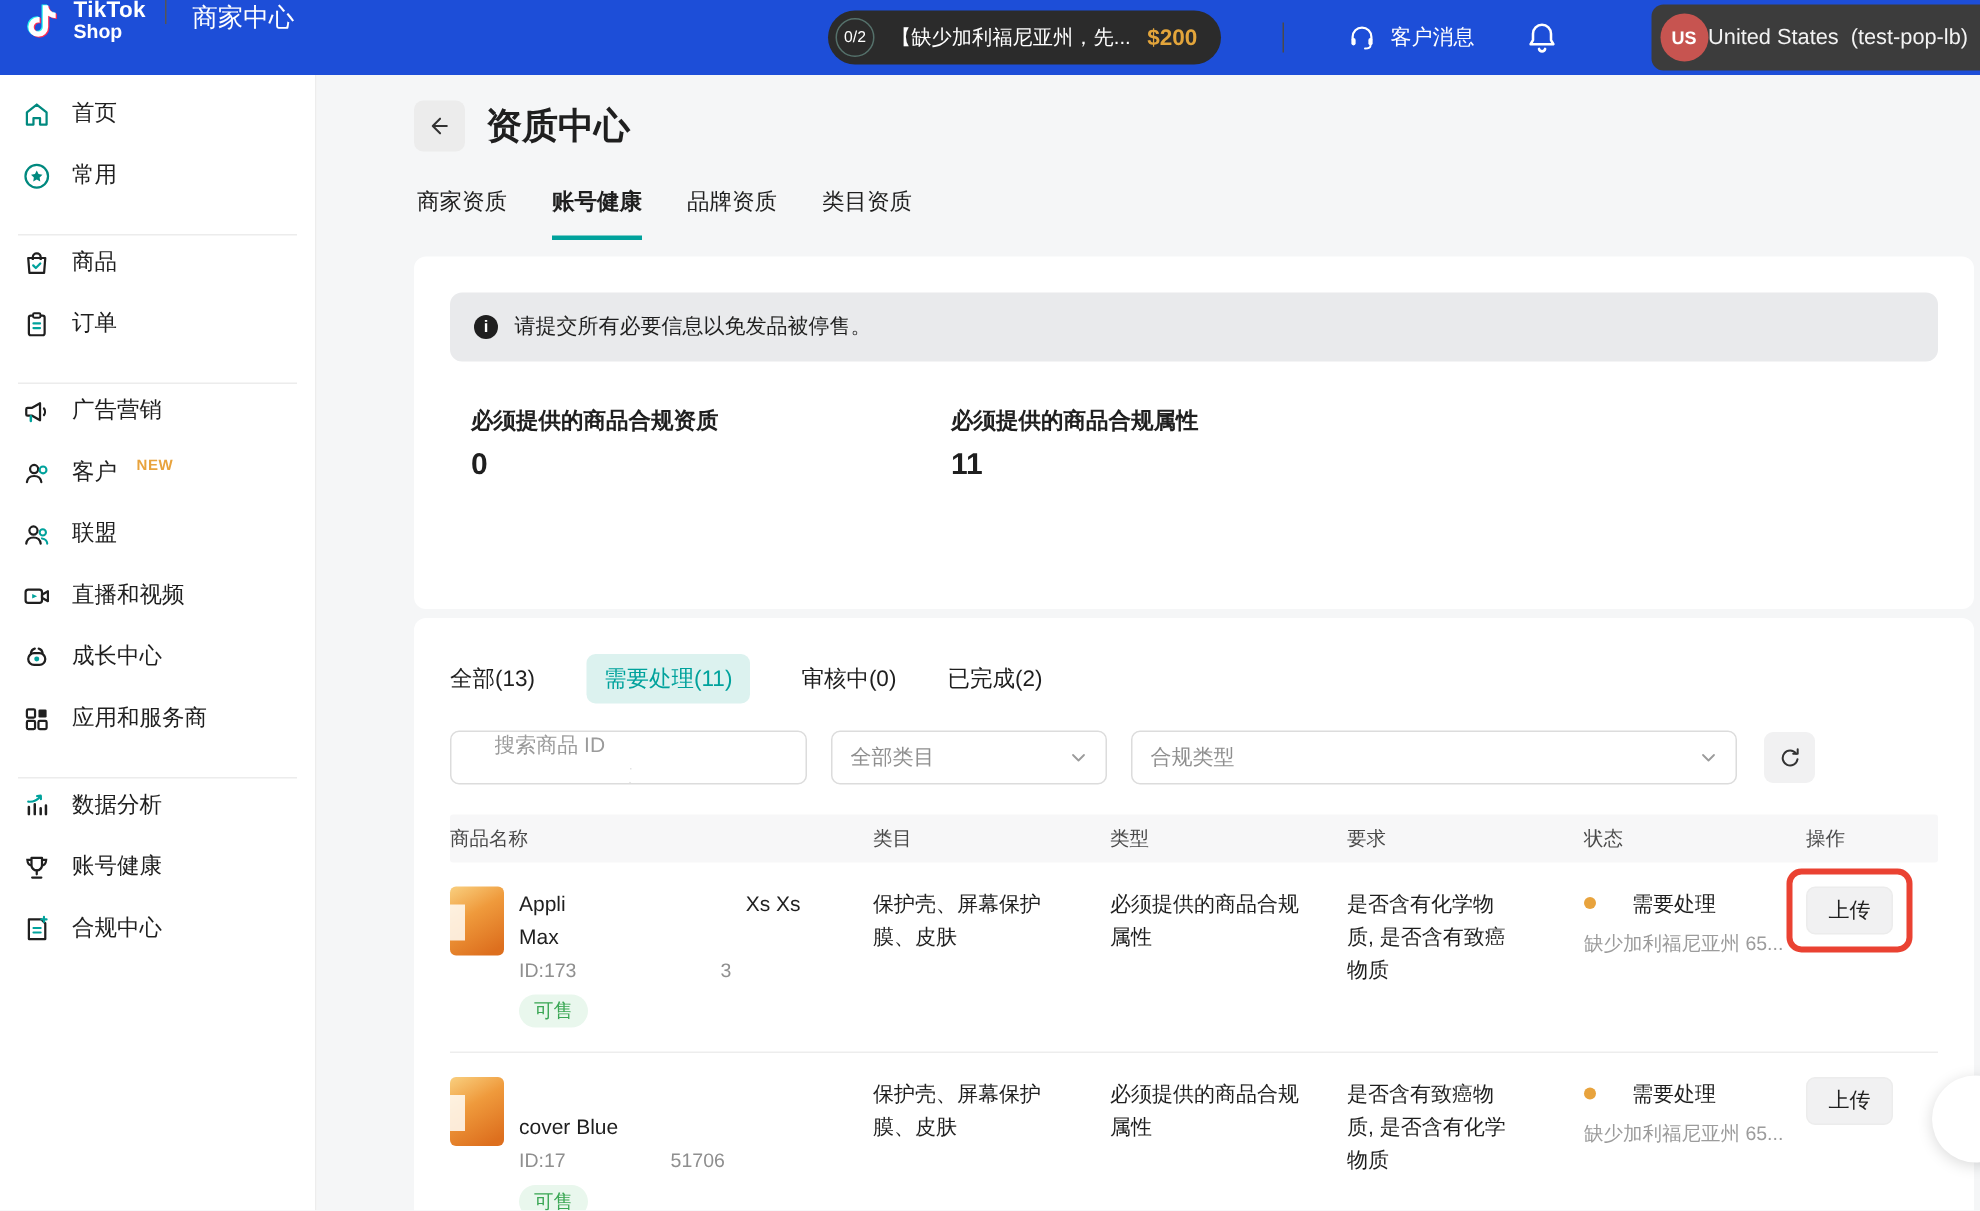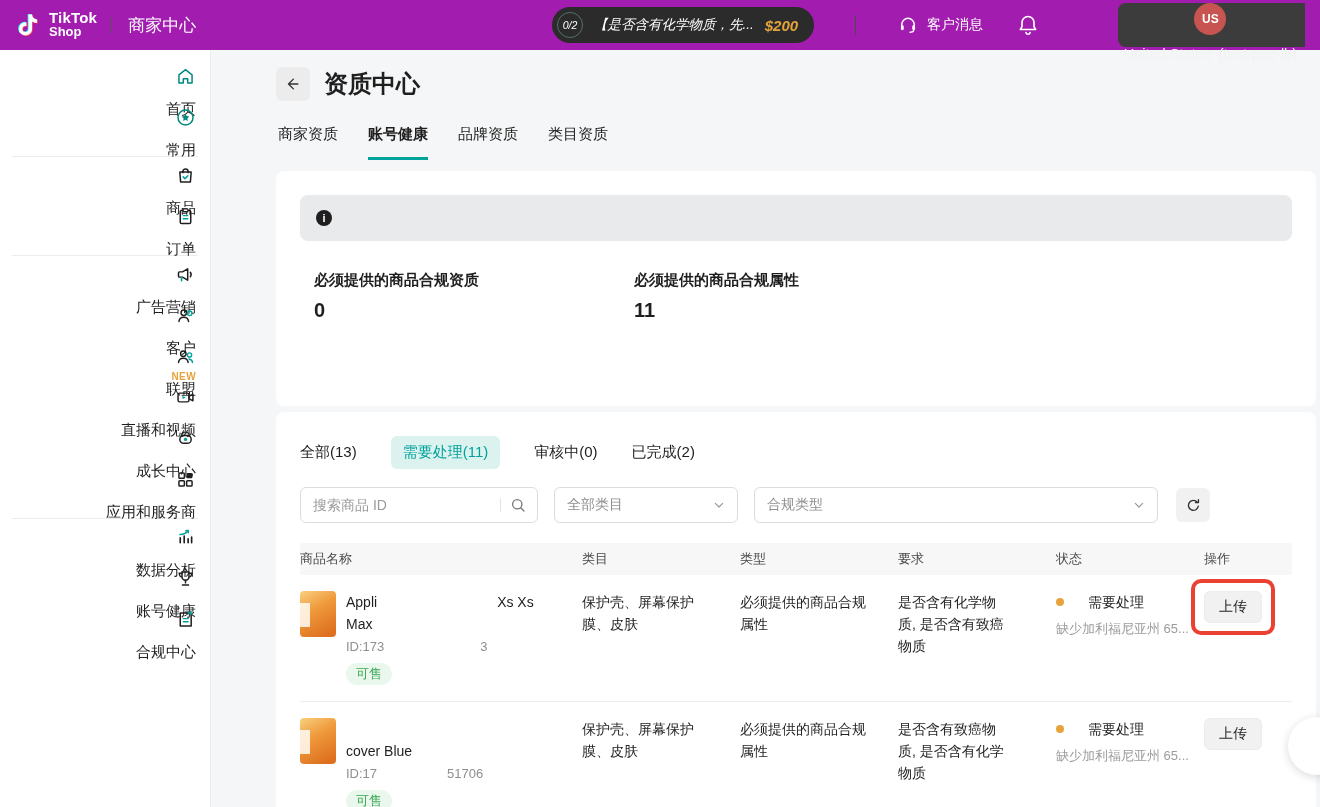--- a/index.html
+++ b/index.html
@@ -2,44 +2,44 @@
 <html style="--accent: #00A29C; --accent-bg: #DCF2EF; --orange: #E8A33D; --green: #3BA755; --green-bg: #E9F7ED; --red: #EA4232; --gold: #E3A53B; --region-red: #C75450;"><head>
 <meta charset="utf-8">
 <style>
   * { margin:0; padding:0; box-sizing:border-box; }
   html,body { width:1320px; height:807px; }
   body {
     position:relative; overflow:hidden; background:#F5F6F7;
     font-family:"Liberation Sans","DejaVu Sans",sans-serif; color:#1F1F1F;
   }
   
-  .topbar { position:relative; height:50px; background:#a21caf; display:flex; align-items:center; padding-left:14px; color:#fff; z-index:3; }
+  .topbar { position:relative; height:50px; background:#1d4ed8; display:flex; align-items:flex-start; padding-left:14px; color:#fff; z-index:3; }
   .logo { display:flex; align-items:center; gap:7px; cursor:pointer; }
   .logo-text div:first-child { font-size:15px; font-weight:800; line-height:14px; letter-spacing:.2px; }
   .logo-text div:last-child  { font-size:13px; font-weight:700; line-height:14px; }
   .hdr-sep { width:1px; height:16px; background:#555; margin:0 17px 0 13px; }
   .app-title { font-size:17px; color:#fff; }
   .promo { position:absolute; left:552px; top:7px; height:36px; display:flex; align-items:center; gap:11px;
-           background:#2B2B2B; border-radius:18px; padding:0 16px 0 5px; cursor:pointer;font-style:italic; }
+           background:#2B2B2B; border-radius:18px; padding:0 16px 0 5px; cursor:pointer; }
   .promo-badge { width:26px; height:26px; border-radius:50%; border:1px solid #55716B; color:#fff; font-size:10.5px;
                  display:flex; align-items:center; justify-content:center; flex-shrink:0; }
   .promo-text { font-size:13.5px; color:#fff; white-space:nowrap; }
   .promo-amount { font-size:15px; font-weight:700; color:var(--gold,#E3A53B); }
   .hdr-sep2 { position:absolute; left:855px; top:15px; width:1px; height:20px; background:#4A4A4A; }
   .messages { position:absolute; left:898px; top:0; height:50px; display:flex; align-items:center; gap:9px; font-size:14px; color:#fff; cursor:pointer; }
   .bell { position:absolute; left:1016px; top:0; height:50px; display:flex; align-items:center; cursor:pointer; }
-  .region { position:absolute; right:15px; top:3px; height:44px; background:#3C3C3C; border-radius:8px 0 0 8px;
-            display:flex; align-items:center; gap:11px; padding:0 8px 0 6px; cursor:pointer;flex-direction:column; }
+  .region { position:absolute; right:0; top:3px; height:44px; background:#3C3C3C; border-radius:8px 0 0 8px;
+            display:flex; align-items:center; padding:0 8px 0 6px; cursor:pointer; }
   .region-avatar { width:32px; height:32px; border-radius:50%; background:var(--region-red,#C75450); color:#fff;
                    font-size:12px; font-weight:700; display:flex; align-items:center; justify-content:center; flex-shrink:0; }
   .region-label { font-size:14.5px; color:#F2F2F2; white-space:pre; }
   
   .app { display:flex; height:757px; }
   .sidebar { width:211px; background:#fff; border-right:1px solid #EDEDED; padding-top:16px; flex-shrink:0; overflow:hidden; }
-  .sb-item { height:41px; display:flex; align-items:flex-end; gap:13px; padding:0 14px; font-size:15px; cursor:pointer;flex-direction:column; }
+  .sb-item { height:41px; display:flex; align-items:flex-start; gap:13px; padding:0 14px; font-size:15px; cursor:pointer; }
   .sb-icon { width:21px; height:21px; flex-shrink:0; }
   .sb-icon svg { width:21px; height:21px; display:block; }
   .sb-new { font-size:10px; font-weight:700; color:var(--orange,#E8A33D); letter-spacing:.4px; }
   .sb-divider { height:1px; background:#ECECEC; margin:8px 12px; }
   .main { flex:1; padding:17px 4px 0 65px; overflow:hidden; }
   
   .page-head { display:flex; align-items:center; gap:14px; height:34px; margin-bottom:24px; }
   .back-btn { width:34px; height:34px; border:none; border-radius:6px; background:#ECECEC; display:flex; align-items:center; justify-content:center; cursor:pointer; }
   h1 { font-size:24px; font-weight:700; }
   .ptabs { display:flex; gap:30px; margin:0 0 11px 2px; }
@@ -55,21 +55,21 @@
   .stats { display:flex; margin:30px 0 0 14px; }
   .stat { width:320px; }
   .stat-label { font-size:15px; font-weight:700; }
   .stat-value { font-size:20px; font-weight:700; margin-top:9px; }
   .list { min-height:396px; }
   
   .ltabs { display:flex; align-items:center; gap:34px; }
   .ltab { font-size:15px; cursor:pointer; }
   .ltab.active { background:var(--accent-bg,#DCF2EF); color:var(--accent,#00A29C); padding:7px 12px; border-radius:6px; }
   .filters { display:flex; align-items:center; gap:16px; margin-top:18px; }
-  .search { width:238px; height:36px; border:1px solid #DCDCDC; border-radius:6px; display:flex; align-items:center; gap:8px; padding:0 10px 0 12px; background:#fff; }
+  .search { width:238px; height:36px; border:1px solid #DCDCDC; border-radius:6px; display:flex; align-items:center; gap:8px; padding:0 10px 0 12px; background:#fff;flex-direction:column; }
   .search input { border:none; outline:none; flex:1; min-width:0; font-size:14px; font-family:inherit; color:#1f1f1f; background:transparent; }
   .search input::placeholder { color:#9B9B9B; }
   .s-sep { width:1px; height:14px; background:#E3E3E3; }
   .select { height:36px; border:1px solid #DCDCDC; border-radius:6px; display:flex; align-items:center; justify-content:space-between;
             padding:0 10px 0 12px; font-size:14px; color:#8F8F8F; cursor:pointer; background:#fff; }
   .w1 { width:184px; } .w2 { width:404px; }
   .refresh { width:34px; height:34px; border:none; border-radius:6px; background:#F1F1F2; display:flex; align-items:center; justify-content:center; cursor:pointer; margin-left:2px; }
   
   .thead { display:flex; align-items:center; height:32px; background:#F7F7F8; margin-top:20px; font-size:13px; color:#4A4A4A; border-radius:2px; }
   .col-name { width:282px; } .col-cat { width:158px; } .col-type { width:158px; } .col-req { width:158px; } .col-status { width:148px; } .col-action { width:88px; }
@@ -110,21 +110,21 @@
     <div class="logo-text">
       <div>TikTok</div>
       <div>Shop</div>
     </div>
   </div>
   <div class="hdr-sep"></div>
   <div class="app-title">商家中心</div>
 
   <div class="promo">
     <span class="promo-badge">0/2</span>
-    <span class="promo-text">【是否含有化学物质，先...</span>
+    <span class="promo-text">【缺少加利福尼亚州，先...</span>
     <span class="promo-amount">$200</span>
   </div>
   <div class="hdr-sep2"></div>
 
   <div class="messages">
     <svg viewBox="0 0 24 24" width="20" height="20">
       <path d="M4.5 13.5v-2a7.5 7.5 0 0 1 15 0v2" fill="none" stroke="#fff" stroke-width="1.8" stroke-linecap="round"></path>
       <rect x="3.5" y="12.3" width="3.4" height="6" rx="1.7" fill="#fff"></rect>
       <rect x="17.1" y="12.3" width="3.4" height="6" rx="1.7" fill="#fff"></rect>
       <path d="M18.8 18.3c0 1.7-1.9 2.4-4.4 2.4" fill="none" stroke="#fff" stroke-width="1.6" stroke-linecap="round"></path>
@@ -307,20 +307,21 @@
     <div class="ptabs">
         <div class="ptab">商家资质</div>
         <div class="ptab active">账号健康</div>
         <div class="ptab">品牌资质</div>
         <div class="ptab">类目资质</div>
       </div>
 
     <section class="card overview">
       <div class="alert">
         <span class="info-ic">i</span>
+        <span>请提交所有必要信息以免发品被停售。</span>
       </div>
       <div class="stats">
           <div class="stat">
        <div class="stat-label">必须提供的商品合规资质</div>
        <div class="stat-value">0</div>
      </div>
           <div class="stat">
        <div class="stat-label">必须提供的商品合规属性</div>
        <div class="stat-value">11</div>
      </div>

